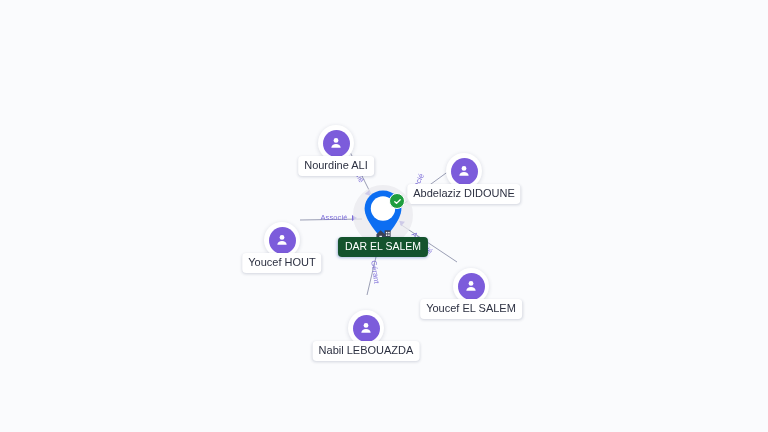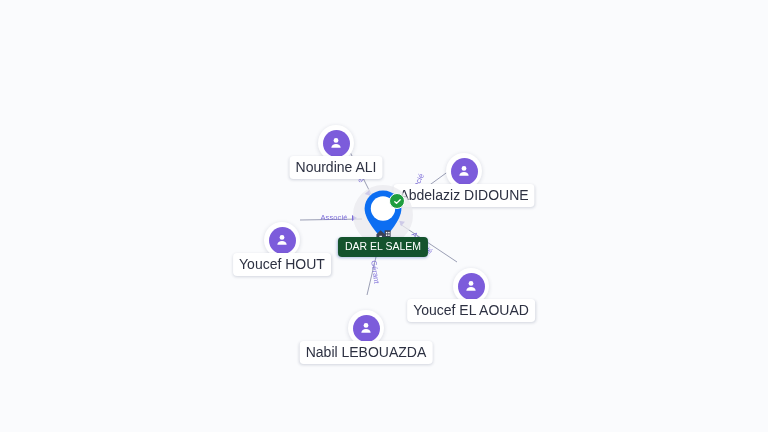--- a/index.html
+++ b/index.html
@@ -59,21 +59,21 @@
   }
   .avatar-circle svg { display: block; }
 
   .person-label {
     position: absolute;
     left: 50%;
     top: 31px;
     transform: translateX(-50%);
     background: #ffffff;
     color: #2d3142;
-    font-size: 14px;
+    font-size: 11px;
     line-height: 1;
     white-space: nowrap;
     padding: 4px 6px 5px 6px;
     border-radius: 4px;
     box-shadow: 0 1px 3px rgba(30,40,80,0.18);
   }
 
   
   .company-node {
     position: absolute;
@@ -222,21 +222,21 @@
 
   <div class="person-node" style="left:471px; top:268px;">
     <div class="avatar-ring">
       <div class="avatar-circle">
         <svg width="16" height="16" viewBox="0 0 24 24" fill="#ffffff">
           <circle cx="12" cy="8.2" r="3.6"></circle>
           <path d="M5 19.2c0-3.6 3.2-5.6 7-5.6s7 2 7 5.6z"></path>
         </svg>
       </div>
     </div>
-    <div class="person-label">Youcef EL AOUAD</div>
+    <div class="person-label">Youcef EL SALEM</div>
   </div>
 
   <div class="person-node" style="left:366px; top:310px;">
     <div class="avatar-ring">
       <div class="avatar-circle">
         <svg width="16" height="16" viewBox="0 0 24 24" fill="#ffffff">
           <circle cx="12" cy="8.2" r="3.6"></circle>
           <path d="M5 19.2c0-3.6 3.2-5.6 7-5.6s7 2 7 5.6z"></path>
         </svg>
       </div>

